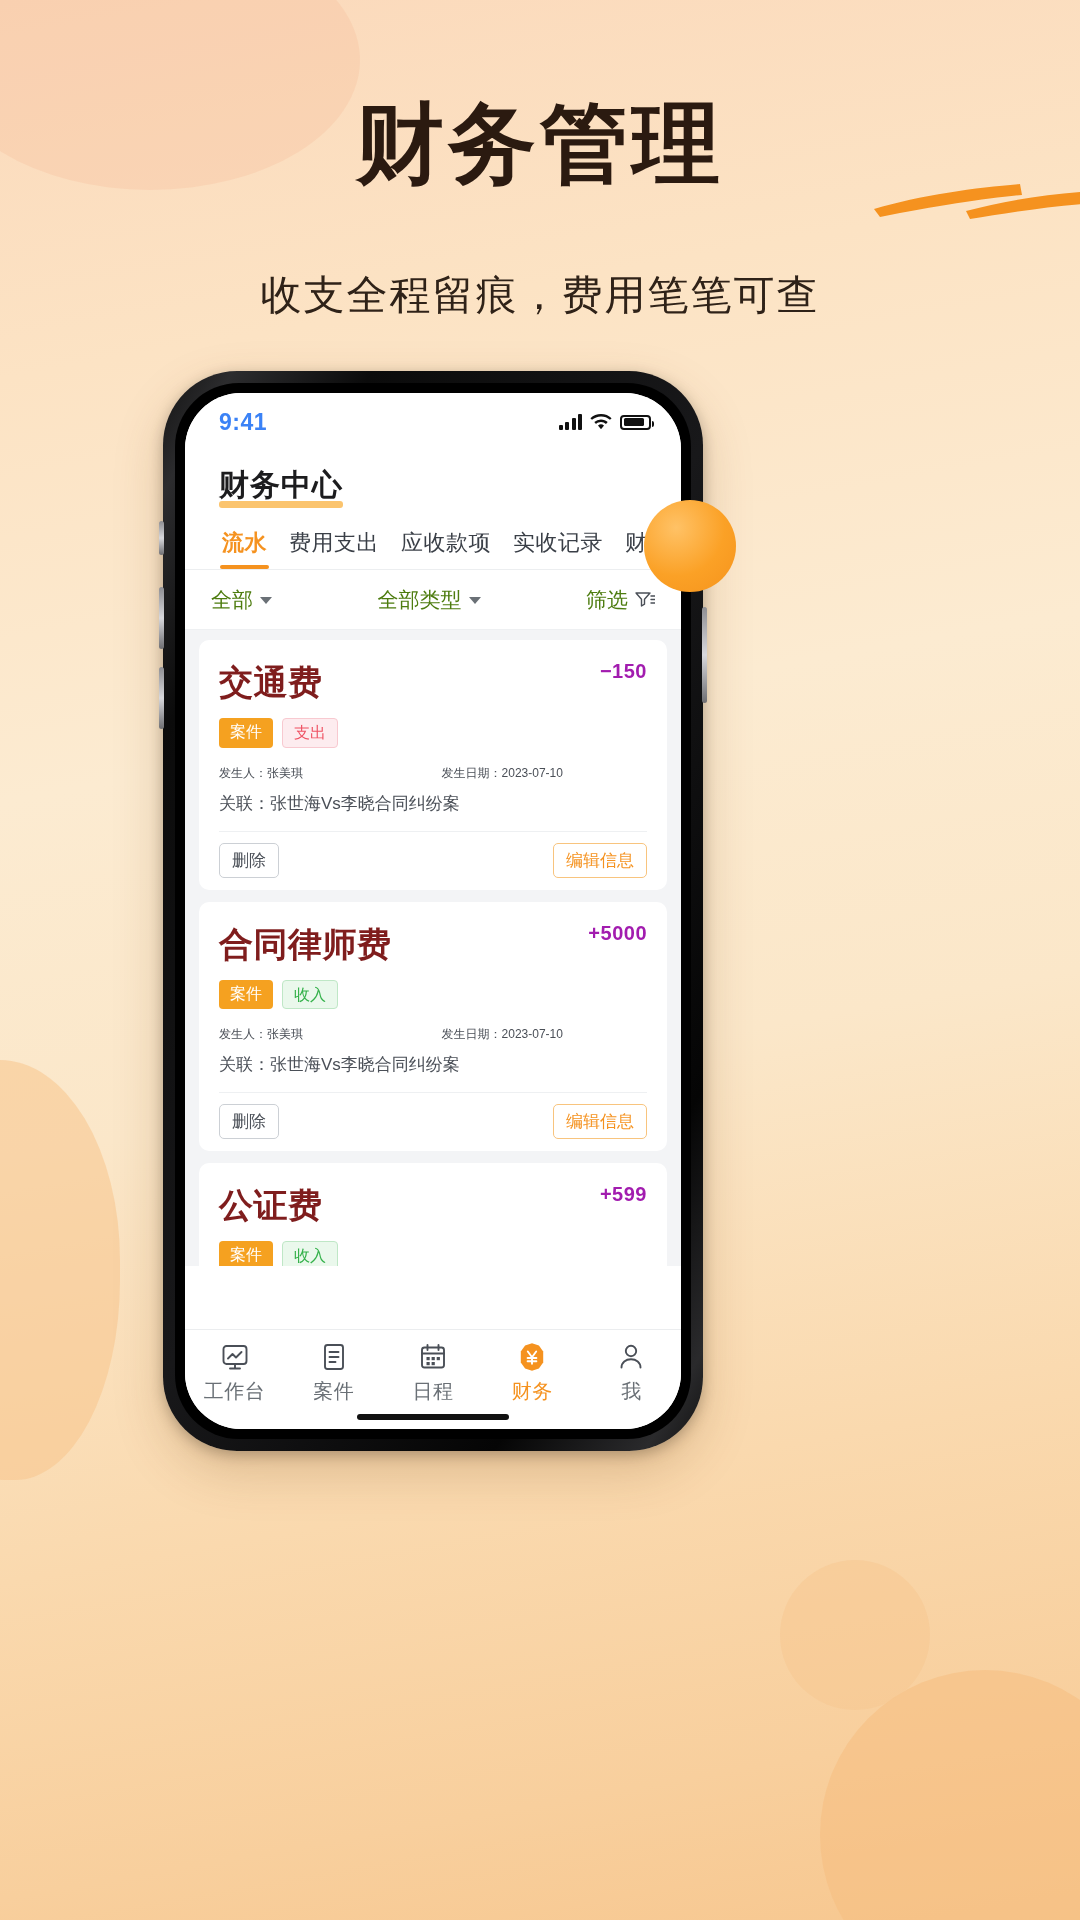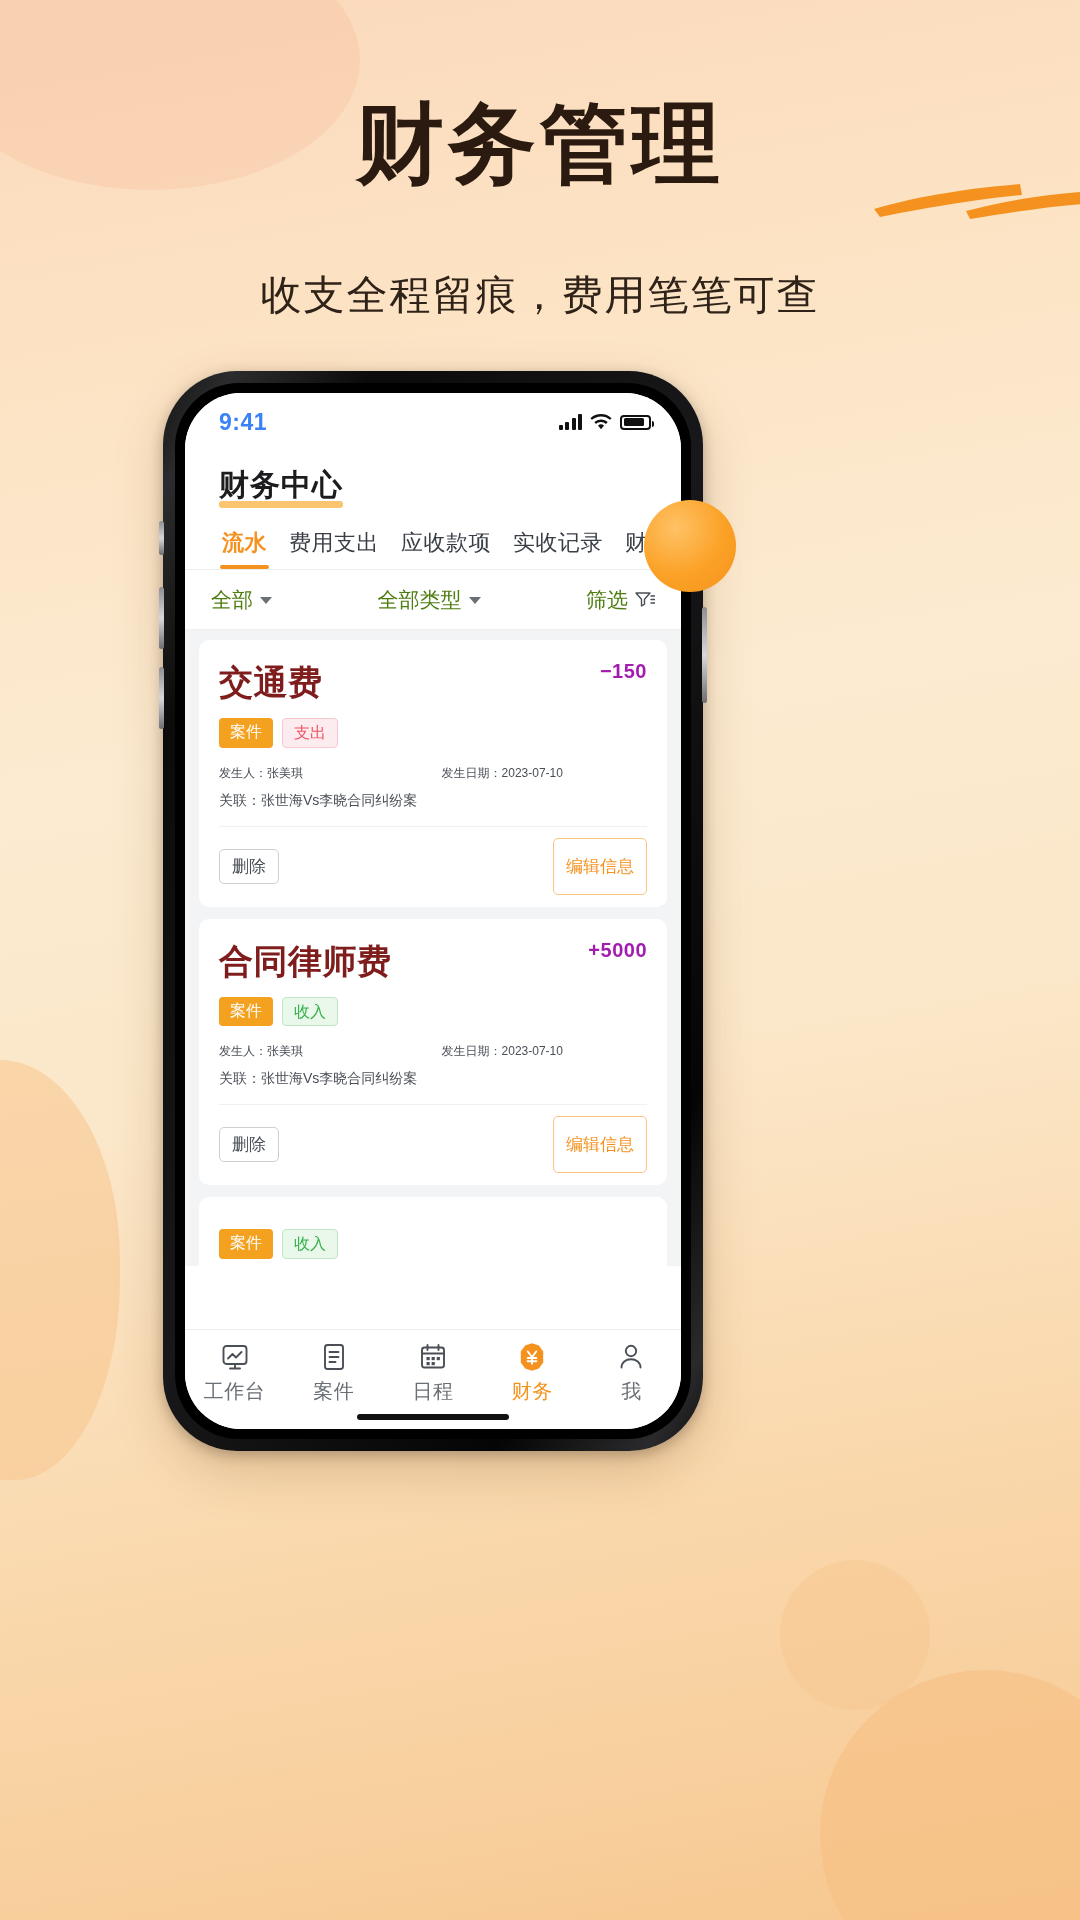--- a/index.html
+++ b/index.html
@@ -154,32 +154,32 @@
   .card-title { font-size:34px; font-weight:bold; color:#7f1d1d; letter-spacing:.5px; }
   .amount { font-size:20px; font-weight:bold; color:#a21caf; letter-spacing:.5px; }
   .tags { display:flex; gap:9px; margin-top:12px; }
   .tag { font-size:16px; padding:3px 11px; border-radius:4px; line-height:1.35; }
   .tag-case { background:#f5a120; color:#fff; }
   .tag-out { background:#fdecef; color:#ef5364; border:1px solid #f8c9d0; }
   .tag-in { background:#eaf8ec; color:#34b14a; border:1px solid #bfe7c6; }
   .meta { display:flex; margin-top:17px; font-size:12px; color:#4a4f57; }
   .meta-l { flex:0 0 52%; }
   .meta-r { flex:1; }
-  .meta-one { margin-top:10px; font-size:14px; color:#4a4f57; }
+  .meta-one { margin-top:10px; font-size:17px; color:#4a4f57; }
   .card-actions {
     display:flex; align-items:center; justify-content:space-between;
     border-top:1px solid #eef0f2; margin-top:16px; padding:11px 0 12px;
   }
   .btn-del {
     font-size:17px; color:#4d525a; border:1px solid #ccd0d5; border-radius:5px;
     padding:5px 12px; background:#fff;
   }
   .btn-edit {
     font-size:17px; color:#f5921f; border:1px solid #f8c47e; border-radius:5px;
-    padding:16px 12px; background:#fff;
+    padding:5px 12px; background:#fff;
   }
 
   
   .tabbar {
     position:absolute; bottom:0; left:0; right:0; height:100px; background:#fff;
     border-top:1px solid #ebedef; display:flex; align-items:flex-start;
     padding-top:10px; z-index:10;
   }
   .nav { flex:1; text-align:center; }
   .nav .ic { height:34px; display:flex; align-items:center; justify-content:center; }
@@ -326,20 +326,24 @@
           <div class="meta-one">
             <span>关联：</span><span>张世海Vs李晓合同纠纷案</span>
           </div>
           <div class="card-actions">
             <button class="btn-del">删除</button>
             <button class="btn-edit">编辑信息</button>
           </div>
         </div>
 
         <div class="card">
+          <div class="card-top">
+            <div class="card-title">公证费</div>
+            <div class="amount">+599</div>
+          </div>
           <div class="tags">
             <span class="tag tag-case">案件</span>
             <span class="tag tag-in">收入</span>
           </div>
           <div class="meta">
             <div class="meta-l">
               
             </div>
             <div class="meta-r">
               

